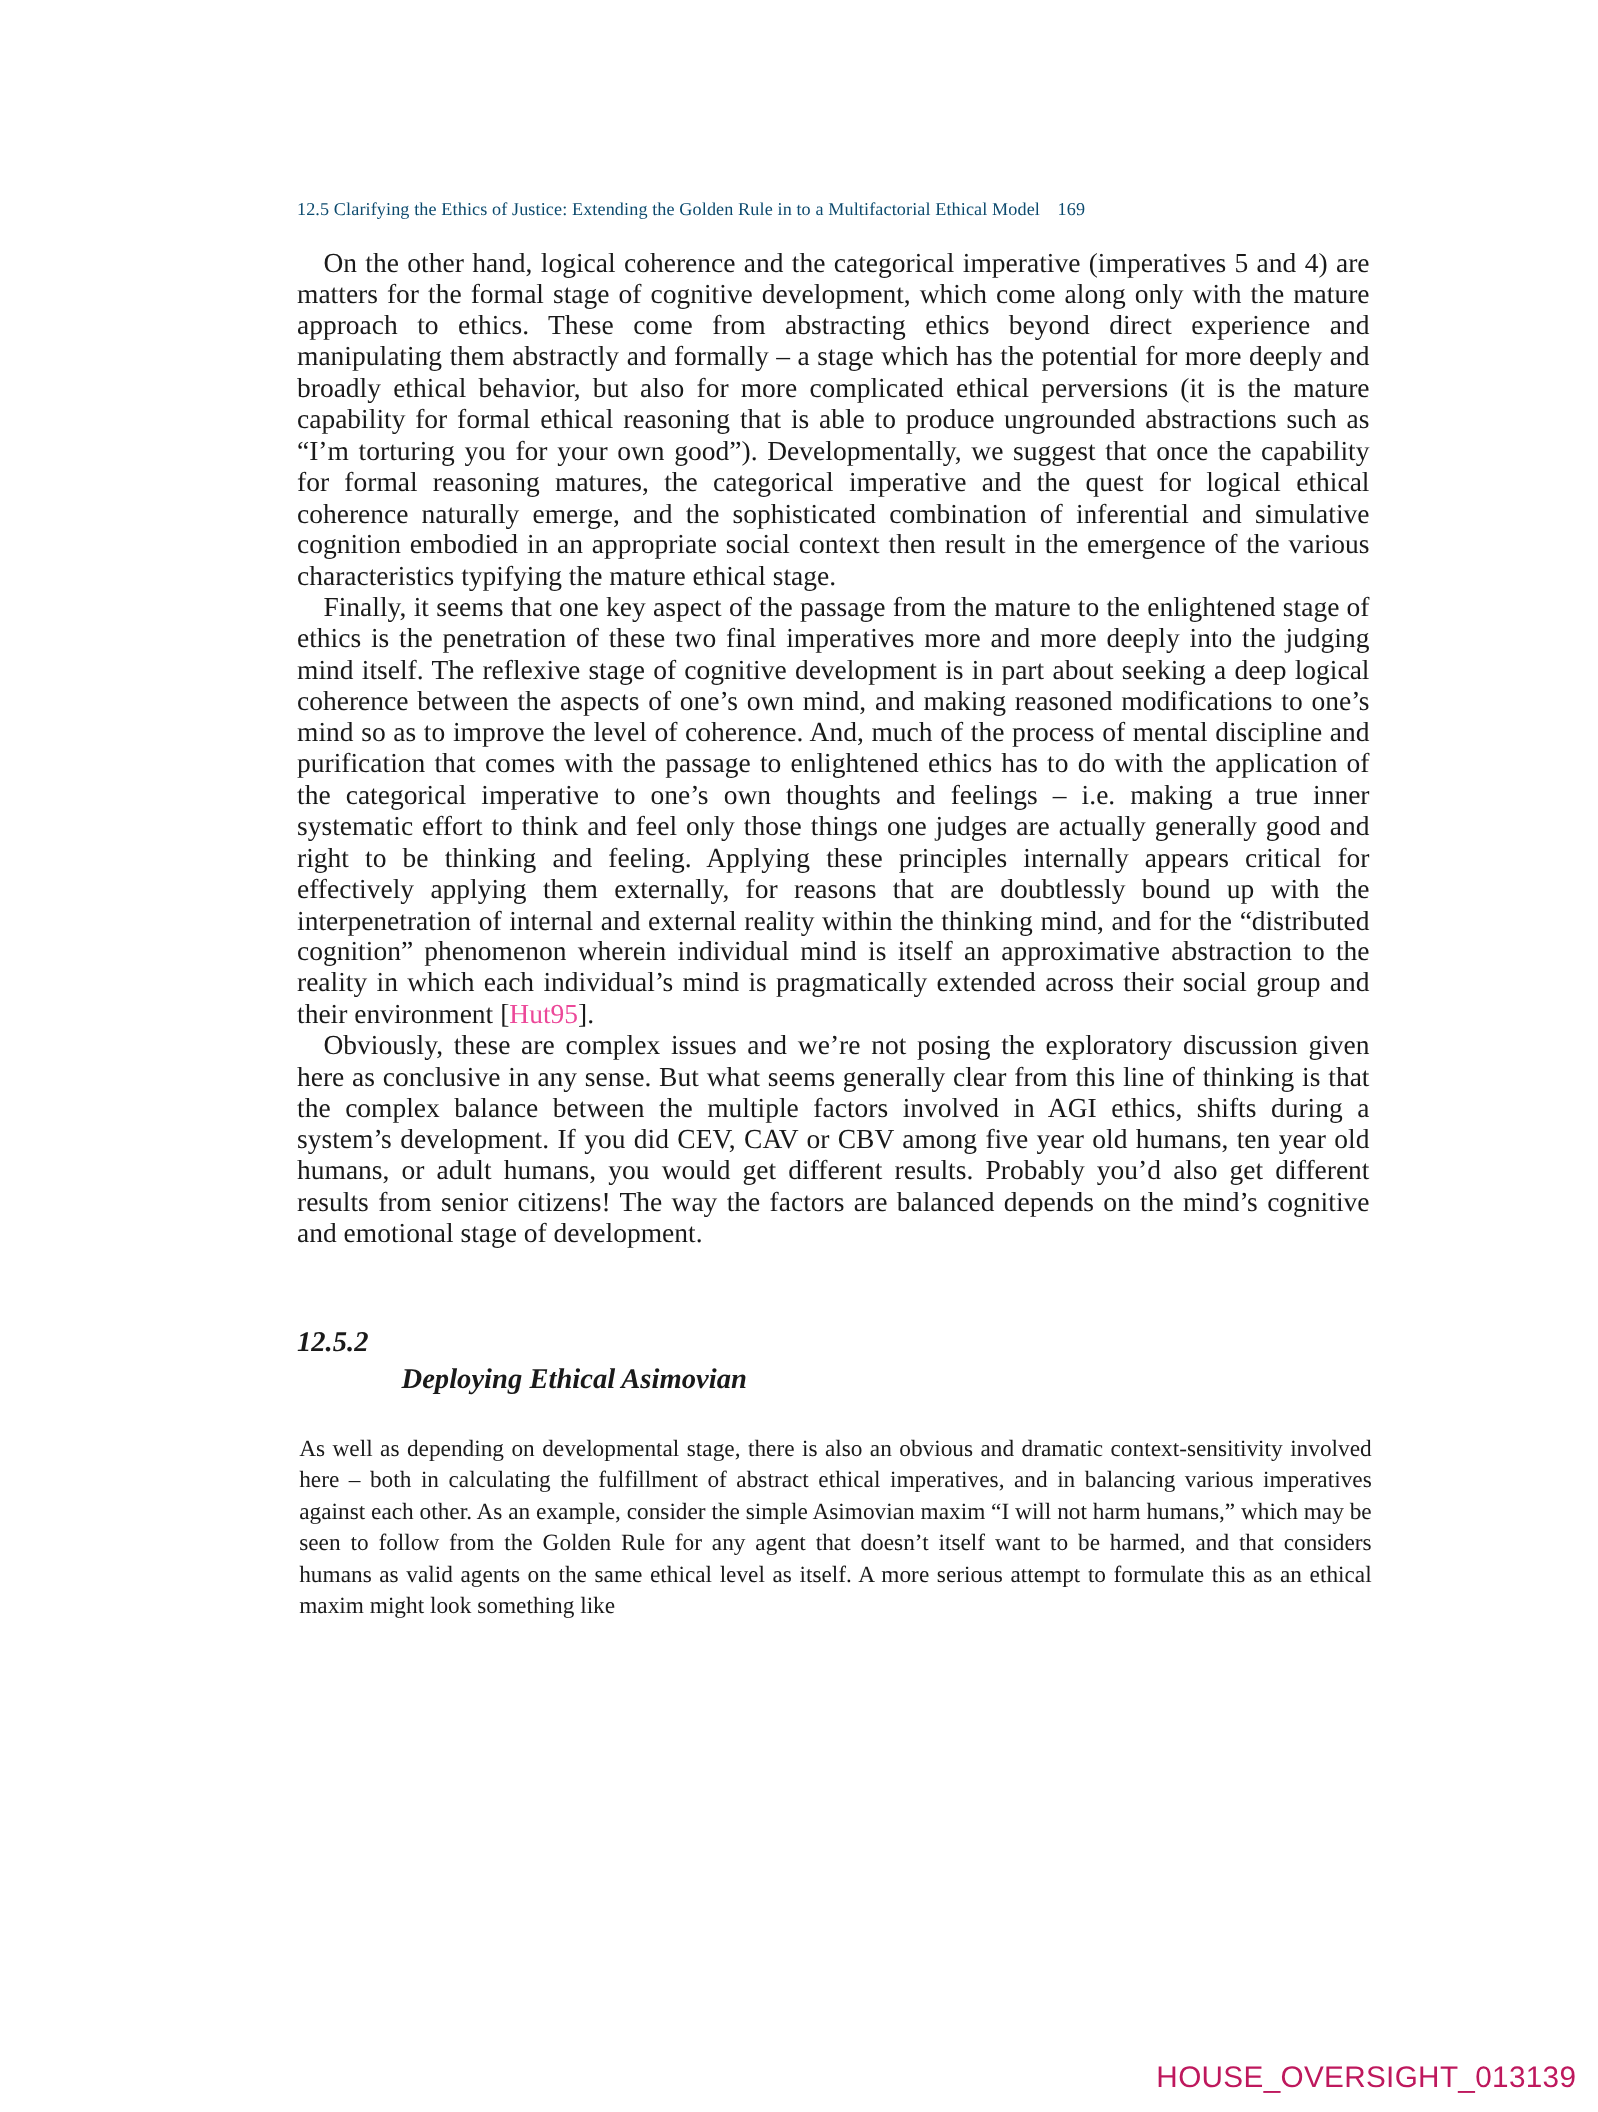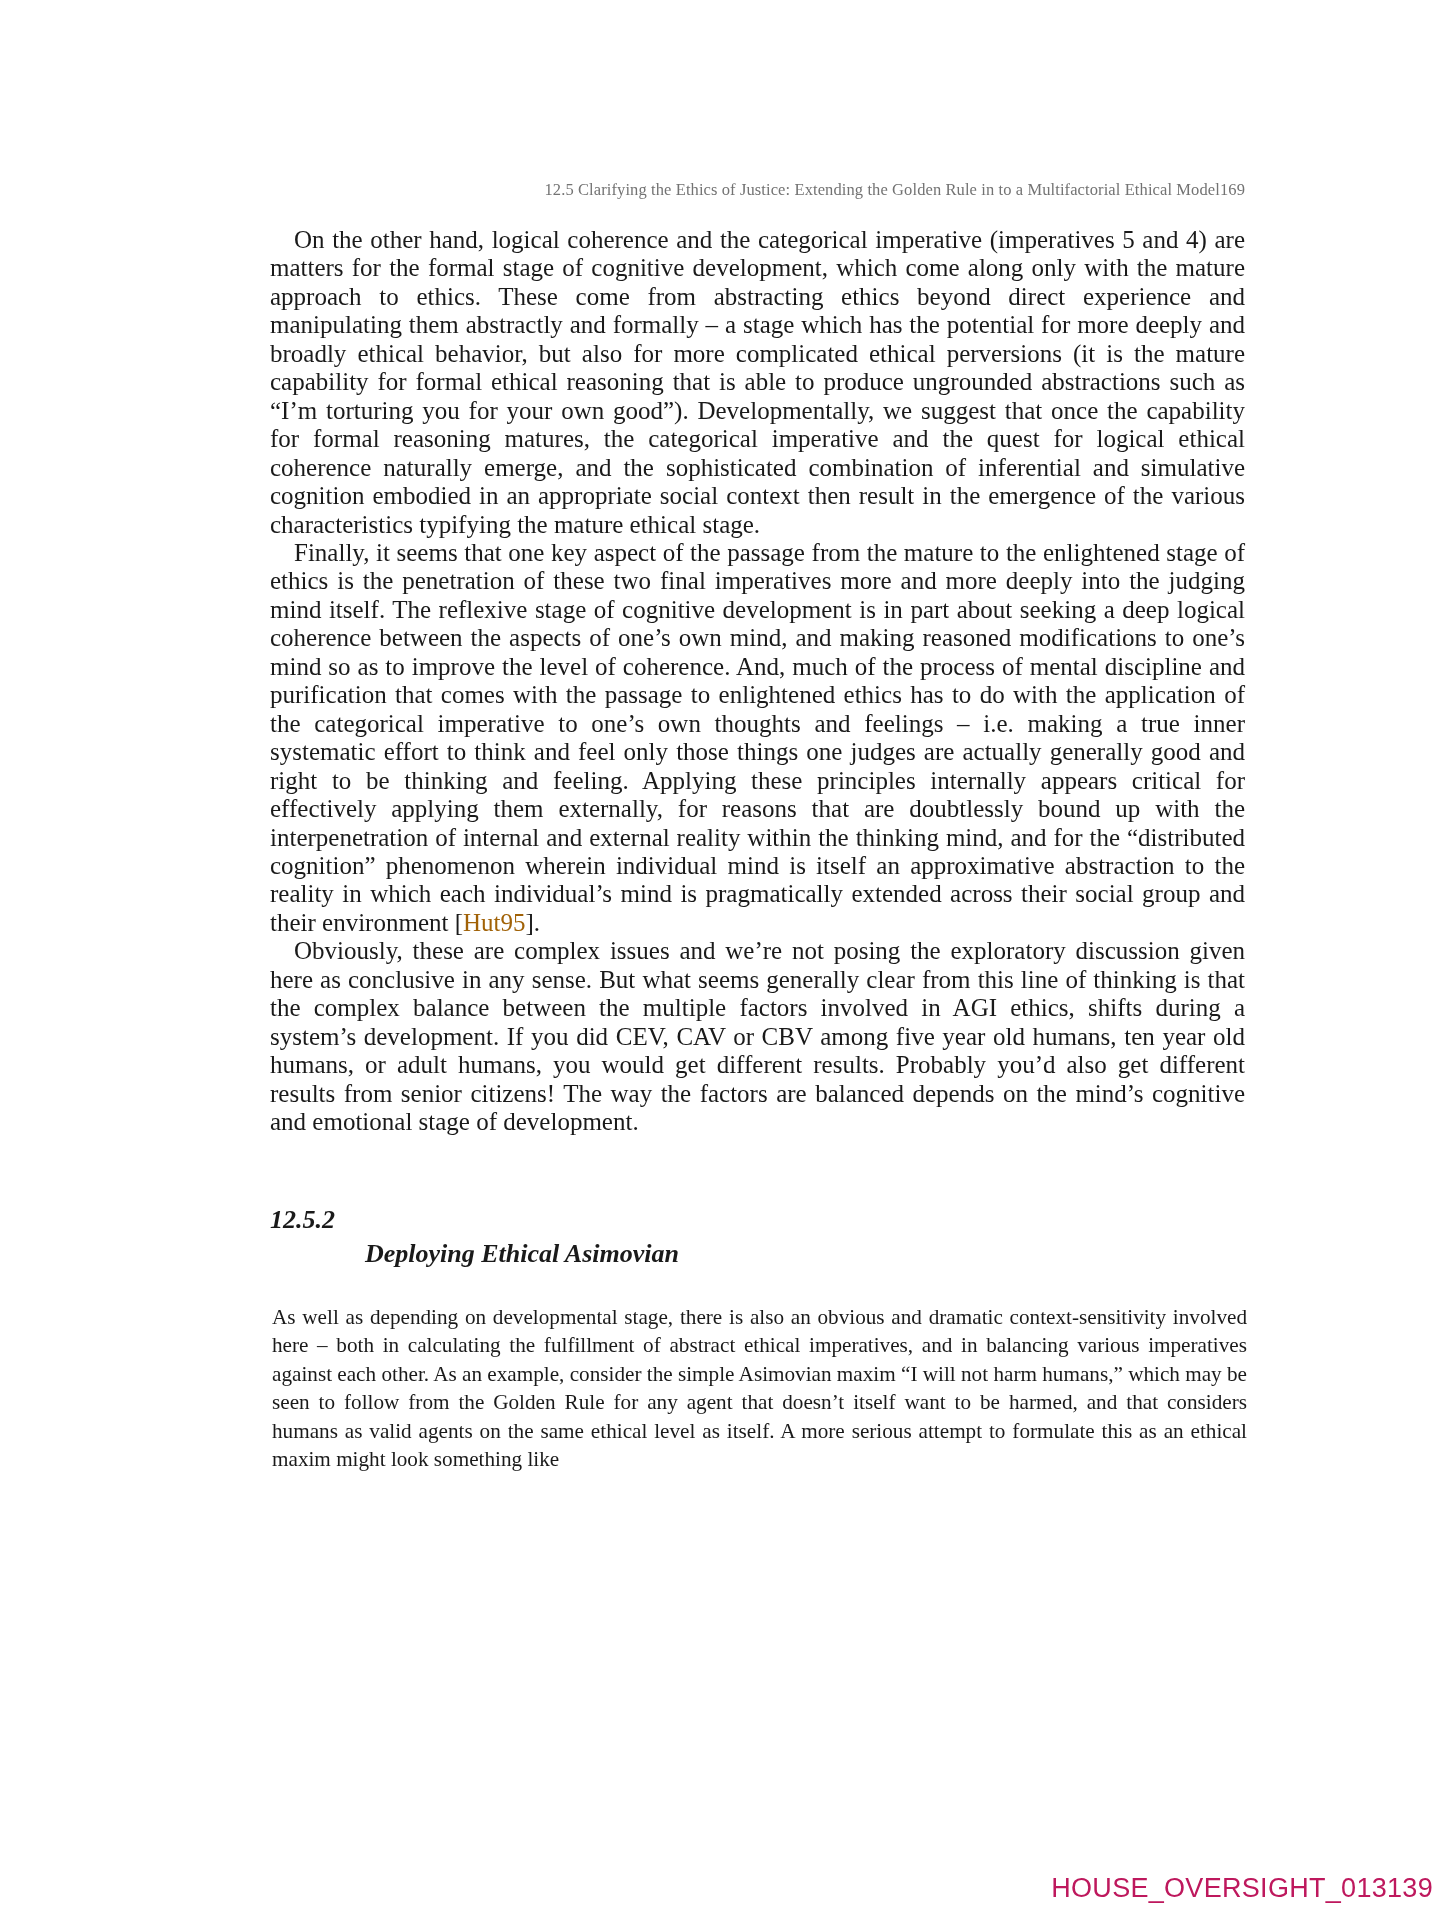--- a/index.html
+++ b/index.html
@@ -15,40 +15,41 @@
       font-family: "Liberation Serif", "DejaVu Serif", serif;
       color: #1a1a1a;
     }
     .running-head {
       position: absolute;
       left: 270px;
       top: 180px;
       width: 975px;
       font-size: 16.5px;
       display: flex;
-      justify-content: flex-end;
-      color: #737373;
+      justify-content: flex-start;
+      color: #0c4a6e;
       letter-spacing: 0.1px;
+      gap: 16px;
     }
     .body-text {
       position: absolute;
       left: 270px;
       top: 226px;
       width: 975px;
       font-size: 25px;
       line-height: 28.45px;
       text-align: justify;
       hyphens: auto;
     }
     .body-text p {
       margin: 0;
       text-indent: 24px;
     }
     .cite {
-      color: #a16207;
+      color: #ec4899;
     }
     .section-heading {
       position: absolute;
       left: 270px;
       top: 1203px;
       width: 975px;
       font-size: 26px;
       font-style: italic;
       font-weight: bold;
       line-height: 34px;

